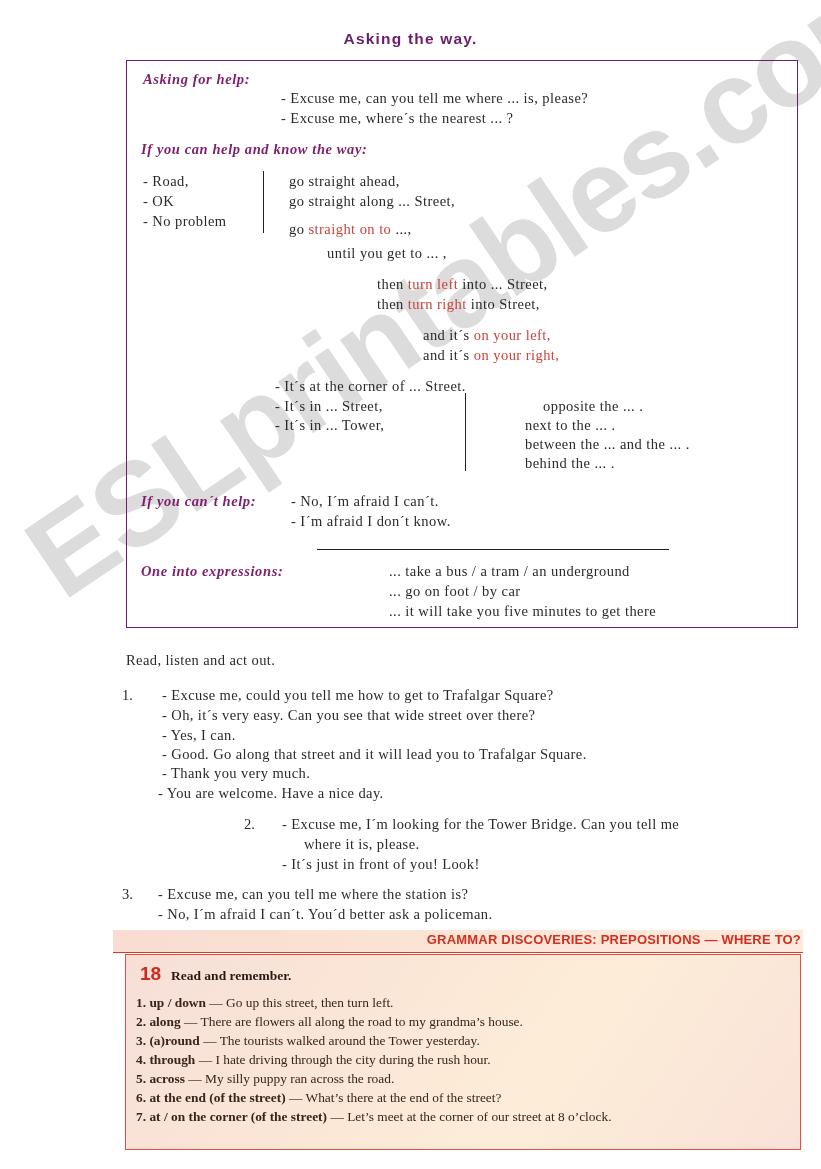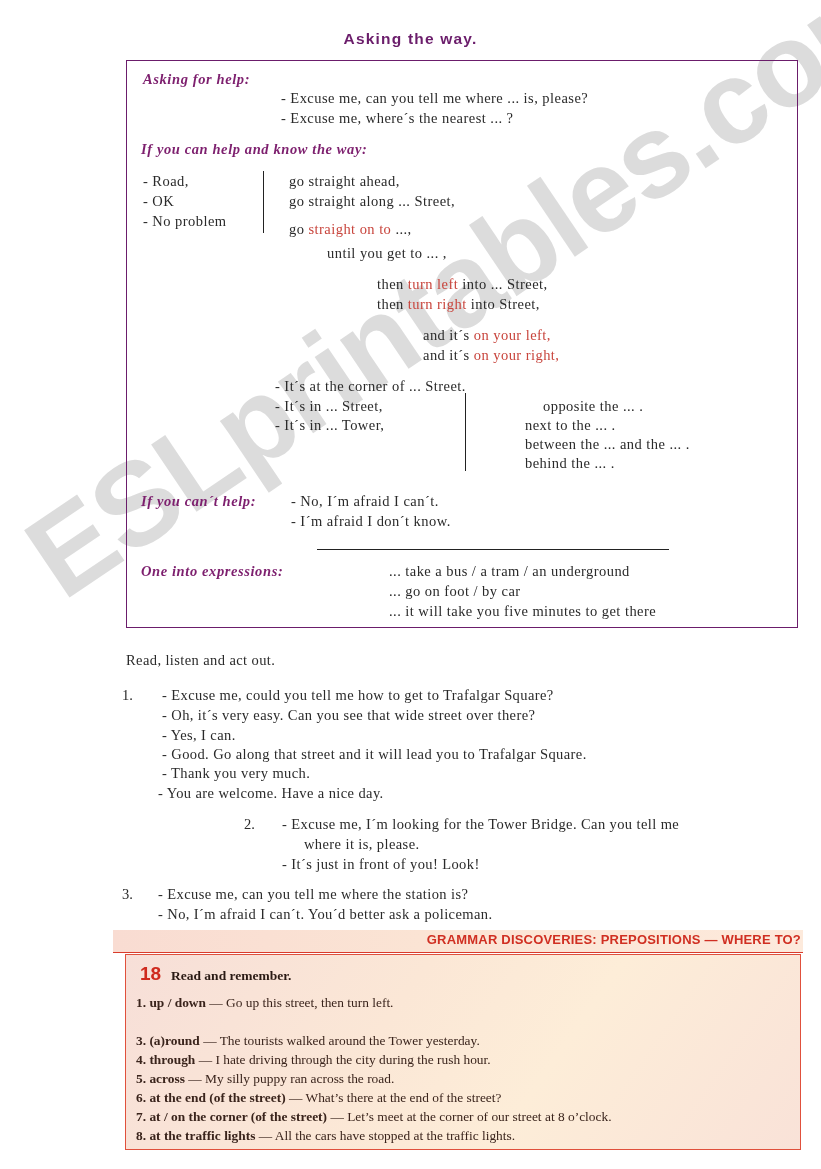--- a/index.html
+++ b/index.html
@@ -287,20 +287,26 @@
   <div id="grammar-body">
     <div id="grammar-number">18</div>
     <div id="grammar-instruction">Read and remember.</div>
 
     <div class="gram-item" style="top:40px;">
       <b>1.</b>
       <b>up / down</b>
       <span class="ex">—</span>
       <span class="ex">Go up this street, then turn left.</span>
     </div>
+    <div class="gram-item" style="top:59px;">
+      <b>2.</b>
+      <b>along</b>
+      <span class="ex">—</span>
+      <span class="ex">There are flowers all along the road to my grandma’s house.</span>
+    </div>
     <div class="gram-item" style="top:78px;">
       <b>3.</b>
       <b>(a)round</b>
       <span class="ex">—</span>
       <span class="ex">The tourists walked around the Tower yesterday.</span>
     </div>
     <div class="gram-item" style="top:97px;">
       <b>4.</b>
       <b>through</b>
       <span class="ex">—</span>
@@ -317,20 +323,14 @@
       <b>at the end (of the street)</b>
       <span class="ex">—</span>
       <span class="ex">What’s there at the end of the street?</span>
     </div>
     <div class="gram-item" style="top:154px;">
       <b>7.</b>
       <b>at / on the corner (of the street)</b>
       <span class="ex">—</span>
       <span class="ex">Let’s meet at the corner of our street at 8 o’clock.</span>
     </div>
-    <div class="gram-item" style="top:173px;">
-      <b>8.</b>
-      <b>at the traffic lights</b>
-      <span class="ex">—</span>
-      <span class="ex">All the cars have stopped at the traffic lights.</span>
-    </div>
   </div>
 </div>
 
 </body></html>

